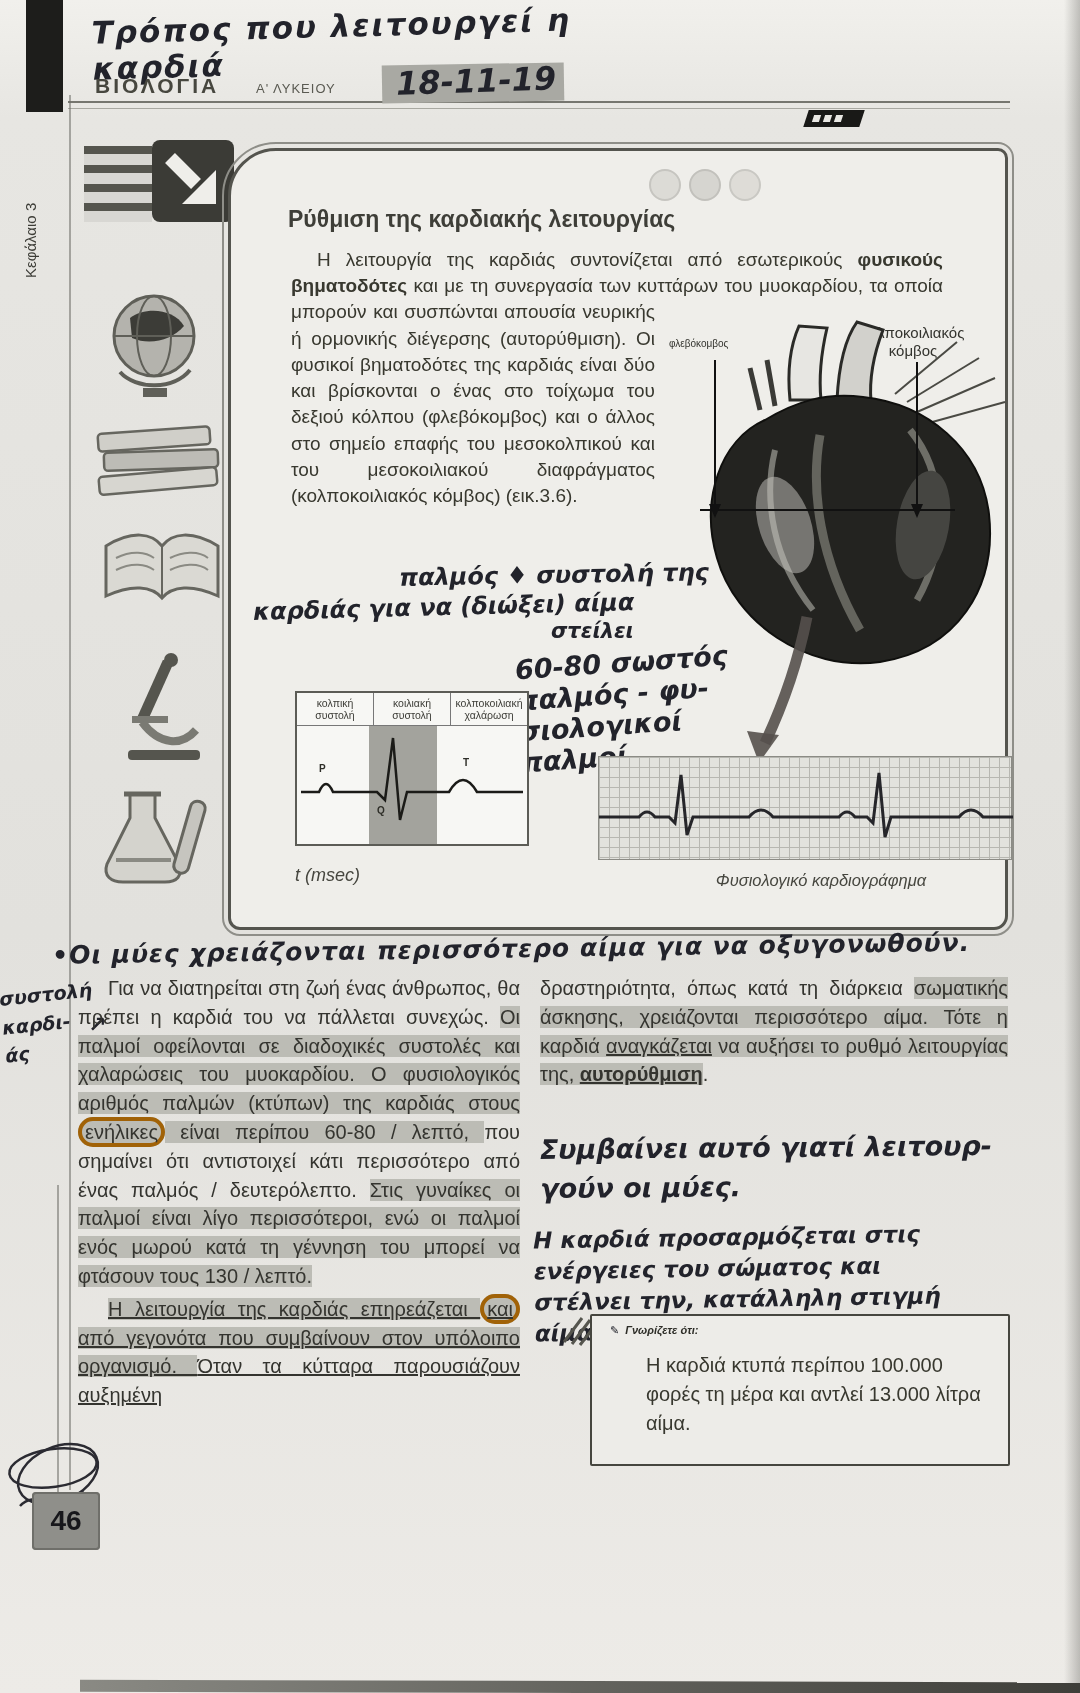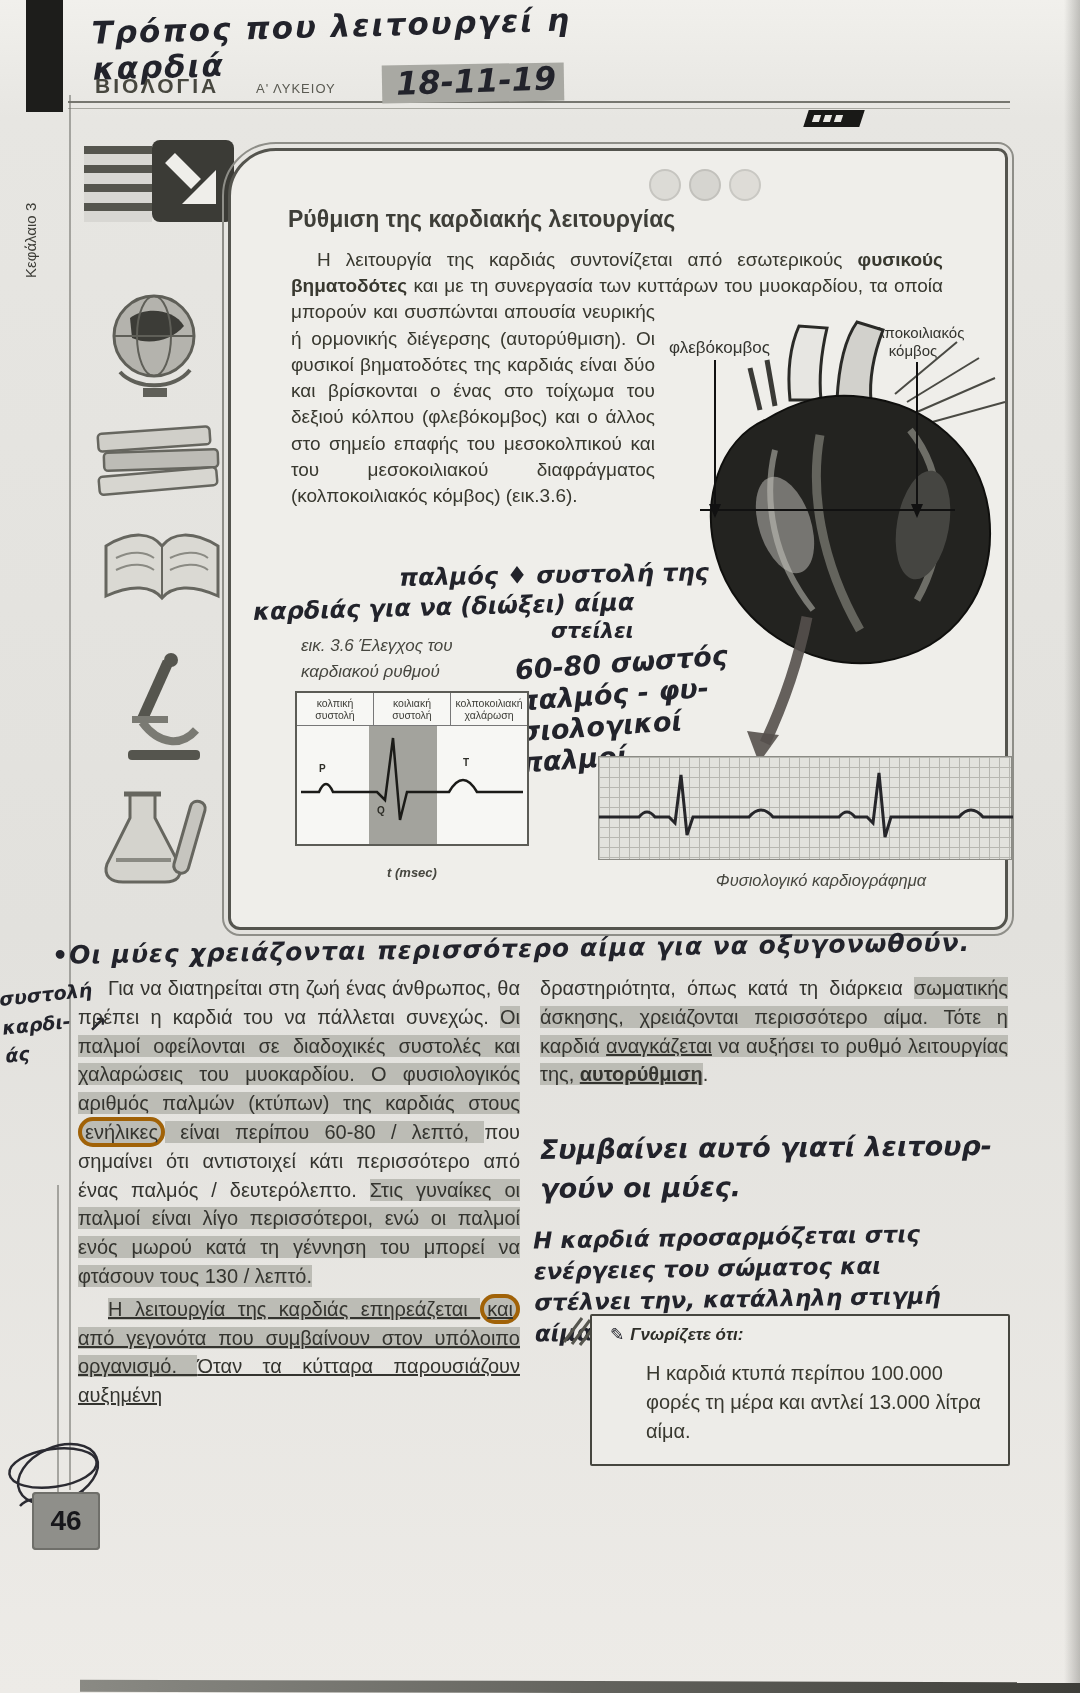--- a/index.html
+++ b/index.html
@@ -111,21 +111,21 @@
     <span style="width:28px;height:28px;border-radius:50%;background:#dedcd7;border:2px solid #c9c8c3;display:inline-block;"></span>
   </div>
 
   <div class="abs" style="left:57px;top:55px;font-size:23px;font-weight:bold;color:#3e3e38;">Ρύθμιση της καρδιακής λειτουργίας</div>
 
   <div class="abs print" style="left:60px;top:96px;width:652px;font-size:19px;line-height:1.38;text-align:justify;text-indent:26px;">
     <span class="wrap-spacer"></span><span><span>Η λειτουργία της καρδιάς συντονίζεται από εσωτερικούς </span><span class="bold">φυσικούς βηματοδότες</span><span> και με τη συνεργασία των κυττάρων του μυοκαρδίου, τα οποία μπορούν και συσπώνται απουσία νευρικής ή ορμονικής διέγερσης (αυτορύθμιση). Οι φυσικοί βηματοδότες της καρδιάς είναι δύο και βρίσκονται ο ένας στο τοίχωμα του δεξιού κόλπου (φλεβόκομβος) και ο άλλος στο σημείο επαφής του μεσοκολπικού και του μεσοκοιλιακού διαφράγματος (κολποκοιλιακός κόμβος) (εικ.3.6).</span></span>
   </div>
 
   <div class="abs" style="left:424px;top:147px;width:356px;height:410px;">
-    <div class="abs" style="left:14px;top:40px;font-size:17px;color:#33332e;">φλεβόκομβος</div>
+    <div class="abs" style="left:14px;top:40px;font-size:10px;color:#33332e;">φλεβόκομβος</div>
     <div class="abs" style="left:170px;top:26px;width:176px;text-align:center;font-size:15px;color:#33332e;line-height:1.2;">κολποκοιλιακός<br>κόμβος</div>
     <svg class="abs" style="left:0;top:0;" width="356" height="410" viewBox="0 0 356 410">
       <g stroke="#4a4a44" stroke-width="2">
         <line x1="240" y1="96" x2="302" y2="44"></line>
         <line x1="252" y1="104" x2="324" y2="60"></line>
         <line x1="262" y1="114" x2="340" y2="80"></line>
         <line x1="270" y1="126" x2="350" y2="104"></line>
       </g>
       <path d="M135 102 C132 72 136 46 144 28 L172 30 C165 60 164 82 166 102 Z" fill="#e7e6e2" stroke="#2a2a27" stroke-width="3"></path>
       <path d="M182 102 C184 62 192 38 202 24 L228 32 C218 58 214 80 216 104 Z" fill="#d2d1cc" stroke="#2a2a27" stroke-width="3"></path>
@@ -141,39 +141,38 @@
       <line x1="45" y1="212" x2="300" y2="212" stroke="#111" stroke-width="2"></line>
       <polygon points="54,206 66,206 60,220" fill="#111"></polygon>
       <polygon points="256,206 268,206 262,220" fill="#111"></polygon>
     </svg>
   </div>
 
   <div class="abs hw" style="left:168px;top:410px;font-size:24px;font-weight:600;transform:rotate(-1deg);">παλμός ♦ συστολή της</div>
   <div class="abs hw" style="left:22px;top:442px;font-size:24px;font-weight:600;transform:rotate(-1.5deg);">καρδιάς για να (διώξει) αίμα</div>
   <div class="abs hw" style="left:320px;top:468px;font-size:21px;font-weight:600;">στείλει</div>
 
-  <div class="abs caption" style="left:70px;top:482px;font-size:17px;line-height:1.5;">εικ. 3.6 Έλεγχος του<br>καρδιακού ρυθμού</div>
 
   <div class="abs hw" style="left:287px;top:496px;font-size:27px;font-weight:600;line-height:1.15;transform:rotate(-4deg);">60-80 σωστός<br>παλμός - φυ-<br>σιολογικοί<br>παλμοί</div>
 
   <div class="abs ecg-box" style="left:64px;top:540px;">
     <div class="ecg-head">
       <div>κολπική<br>συστολή</div>
       <div>κοιλιακή<br>συστολή</div>
       <div>κολποκοιλιακή<br>χαλάρωση</div>
     </div>
     <svg width="230" height="118" viewBox="0 0 230 118" style="display:block;">
       <rect x="72" y="0" width="68" height="118" fill="#a3a39d"></rect>
       <path d="M4 66 L22 66 Q29 50 36 66 L80 66 L88 74 L96 12 L103 94 L110 66 L152 66 Q166 42 180 66 L226 66" fill="none" stroke="#1b1b18" stroke-width="2.5"></path>
       <text x="22" y="46" class="wl">P</text>
       <text x="80" y="88" class="wl">Q</text>
       <text x="166" y="40" class="wl">T</text>
     </svg>
   </div>
-  <div class="abs caption" style="left:64px;top:714px;width:234px;text-align:center;font-size:13px;font-weight:bold;">t (msec)</div>
+  <div class="abs caption" style="left:64px;top:714px;width:234px;text-align:left;font-size:18px;font-weight:normal;">t (msec)</div>
 
   <svg class="abs" style="left:504px;top:462px;" width="110" height="152" viewBox="0 0 110 152">
     <path d="M72 4 C62 54 46 96 30 130" stroke="#55504c" stroke-width="11" fill="none" opacity="0.9"></path>
     <polygon points="12,118 44,122 24,150" fill="#55504c" opacity="0.9"></polygon>
   </svg>
 
   <div class="abs grid-strip" style="left:367px;top:605px;width:414px;height:104px;">
     <svg width="414" height="104" viewBox="0 0 414 104" style="display:block;">
       <path d="M0 60 L40 60 Q48 50 56 60 L70 60 L76 66 L82 18 L88 78 L94 60 L150 60 Q162 46 174 60 L240 60 Q248 50 256 60 L268 60 L274 66 L280 16 L286 80 L292 60 L360 60 Q372 46 384 60 L414 60" fill="none" stroke="#26262a" stroke-width="3"></path>
     </svg>
@@ -197,21 +196,21 @@
 
 <div class="abs hw" style="left:540px;top:1128px;font-size:27px;font-weight:600;line-height:1.45;transform:rotate(-0.5deg);">Συμβαίνει αυτό γιατί λειτουρ-<br>γούν οι μύες.</div>
 
 <div class="abs hw" style="left:534px;top:1222px;font-size:23px;font-weight:600;line-height:1.35;transform:rotate(-1deg);">Η καρδιά προσαρμόζεται στις<br>ενέργειες του σώματος και<br>στέλνει την, κατάλληλη στιγμή<br>αίμα.</div>
 
 <svg class="abs" style="left:560px;top:1312px;" width="46" height="34" viewBox="0 0 46 34">
   <path d="M4 30 L22 6 M12 32 L30 8 M20 33 L38 10" stroke="#55554e" stroke-width="3" fill="none"></path>
 </svg>
 
 <div class="abs know-box" style="left:590px;top:1314px;width:420px;height:152px;padding:8px 16px 10px 18px;">
-  <div style="font-size:17px;">
+  <div style="font-size:11px;">
     <span class="hw" style="font-style:normal;margin-right:6px;">✎</span><span class="bold caption" style="font-style:italic;color:#2e2e28;">Γνωρίζετε ότι:</span>
   </div>
   <div class="print" style="margin:14px 8px 0 36px;font-size:20px;line-height:1.45;">Η καρδιά κτυπά περίπου 100.000 φορές τη μέρα και αντλεί 13.000 λίτρα αίμα.</div>
 </div>
 
 <svg class="abs" style="left:6px;top:1418px;" width="104" height="104" viewBox="0 0 104 104">
   <ellipse cx="52" cy="56" rx="42" ry="27" fill="none" stroke="#2b2b32" stroke-width="2.5" transform="rotate(-24 52 56)"></ellipse>
   <ellipse cx="47" cy="50" rx="44" ry="19" fill="none" stroke="#2b2b32" stroke-width="2.5" transform="rotate(-8 47 50)"></ellipse>
   <path d="M14 88 C30 70 50 96 78 74" fill="none" stroke="#2b2b32" stroke-width="2.5"></path>
 </svg>

